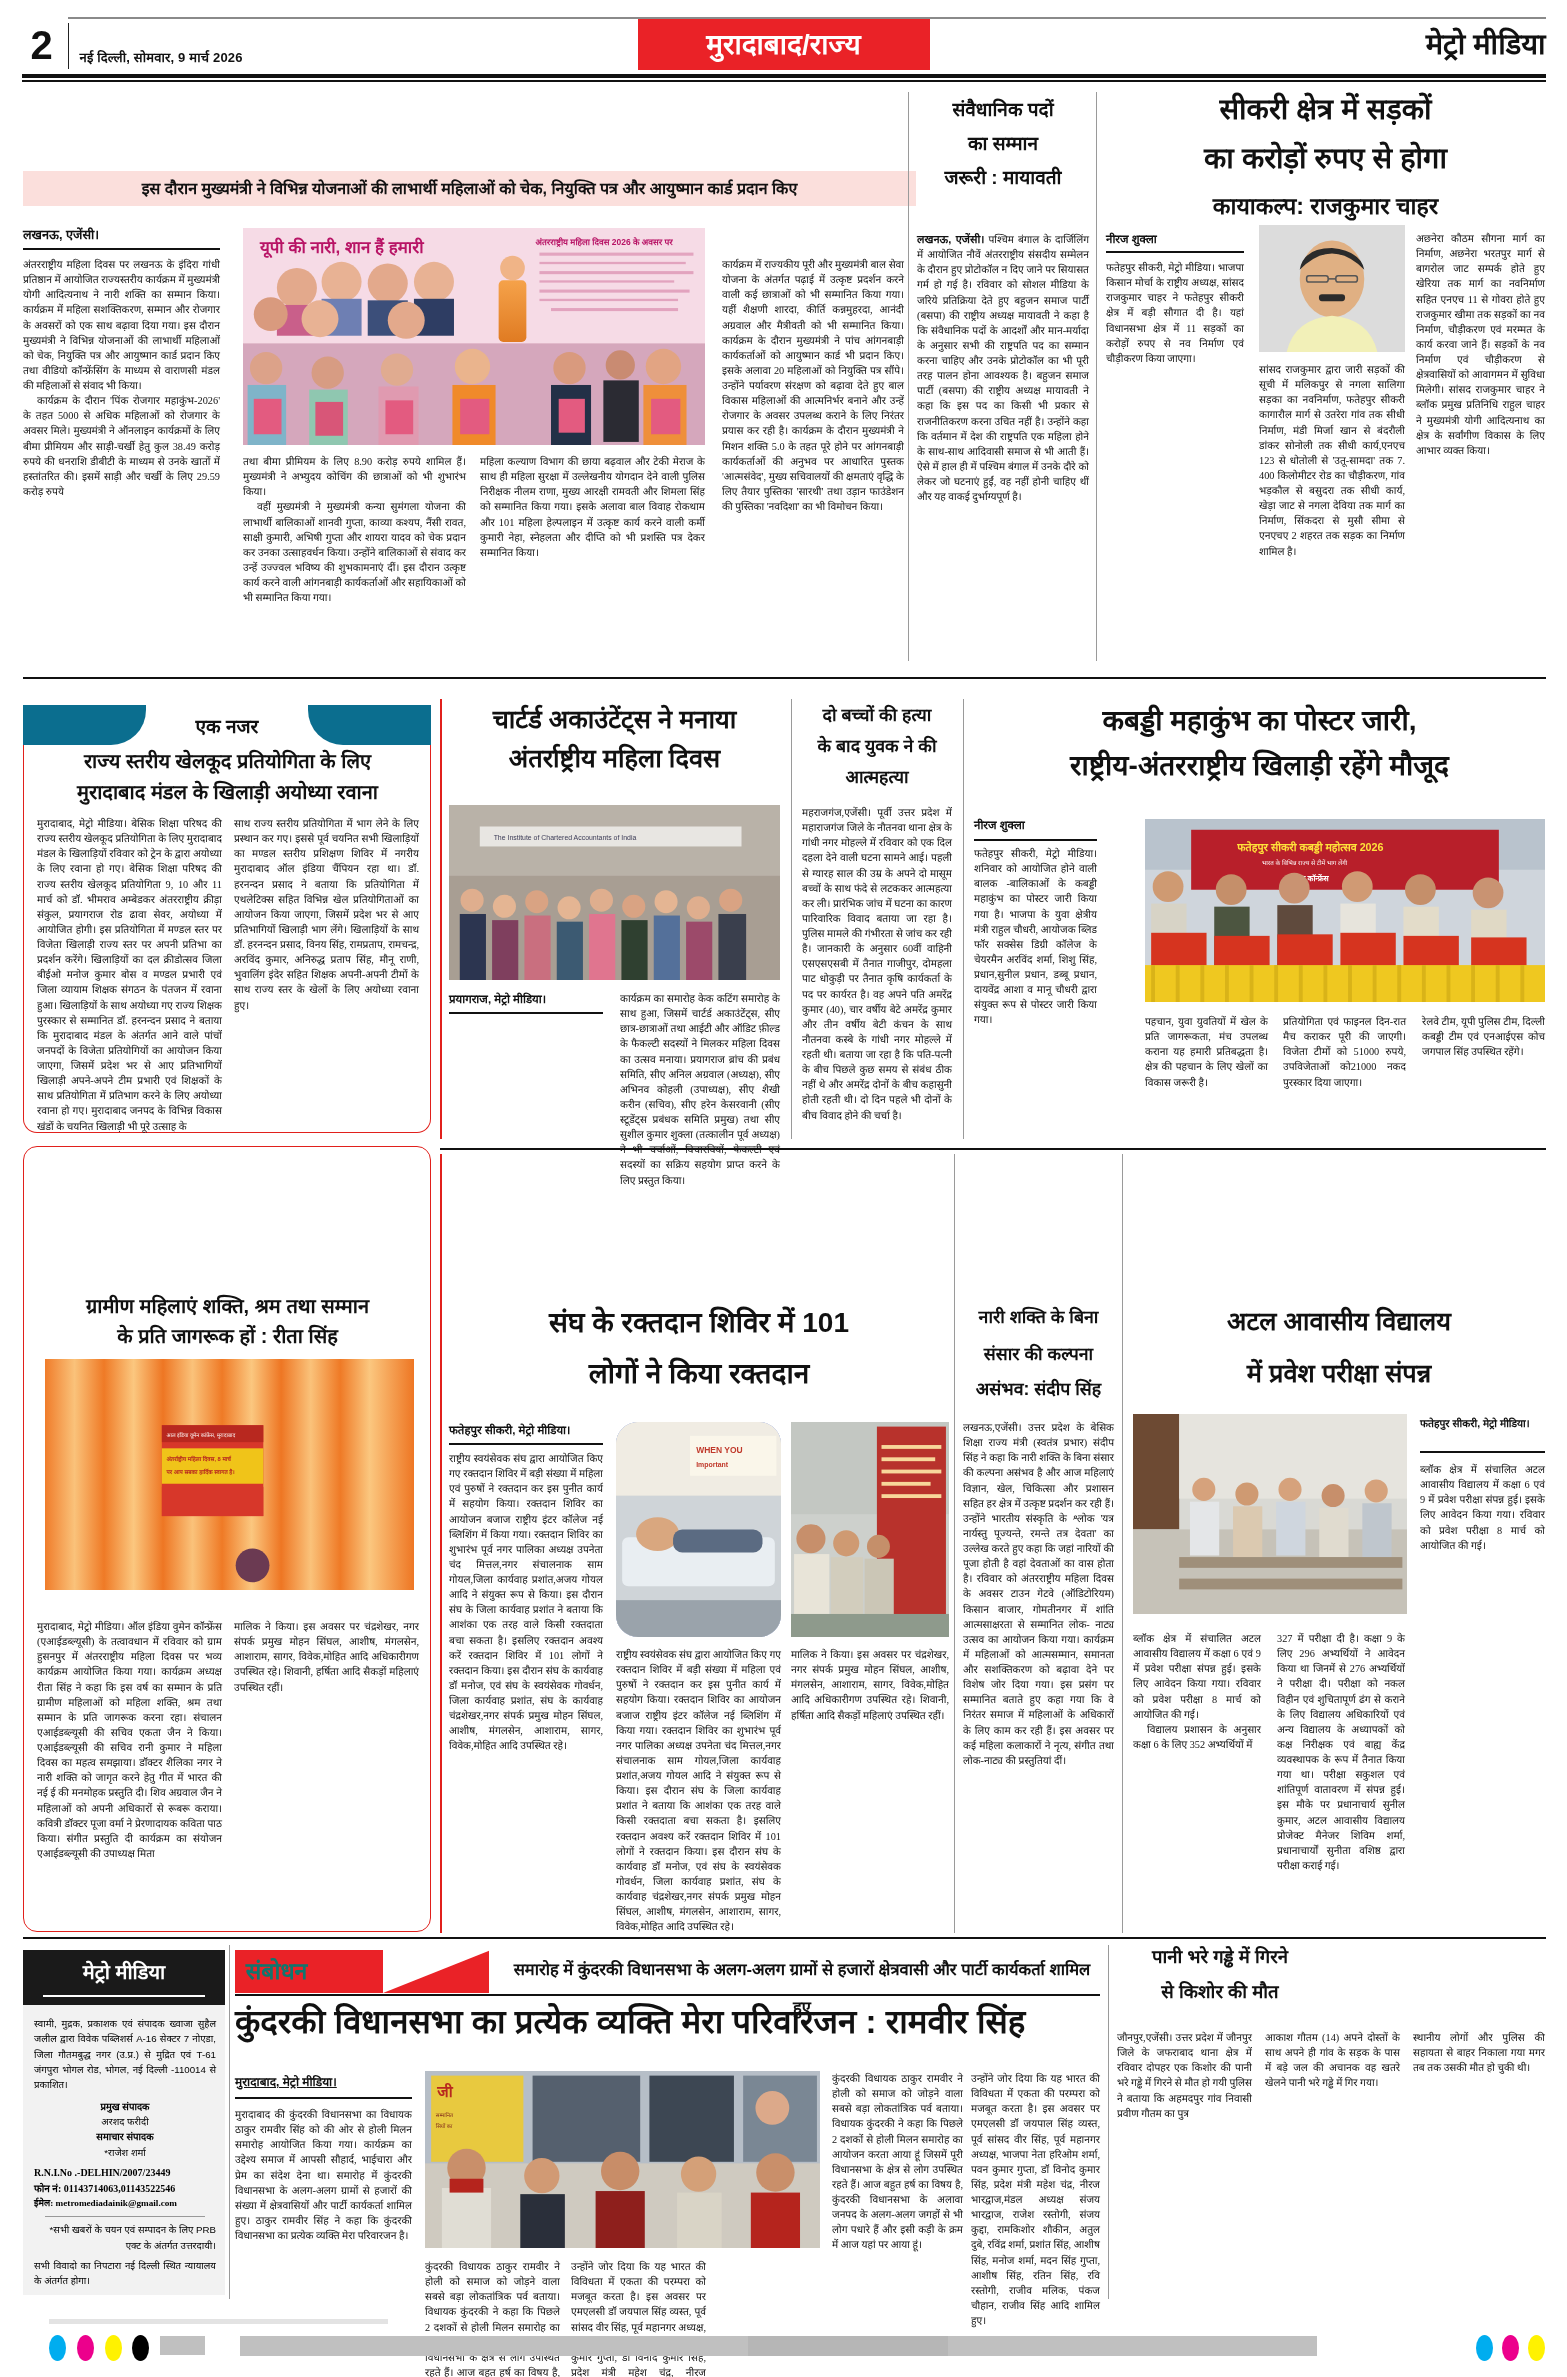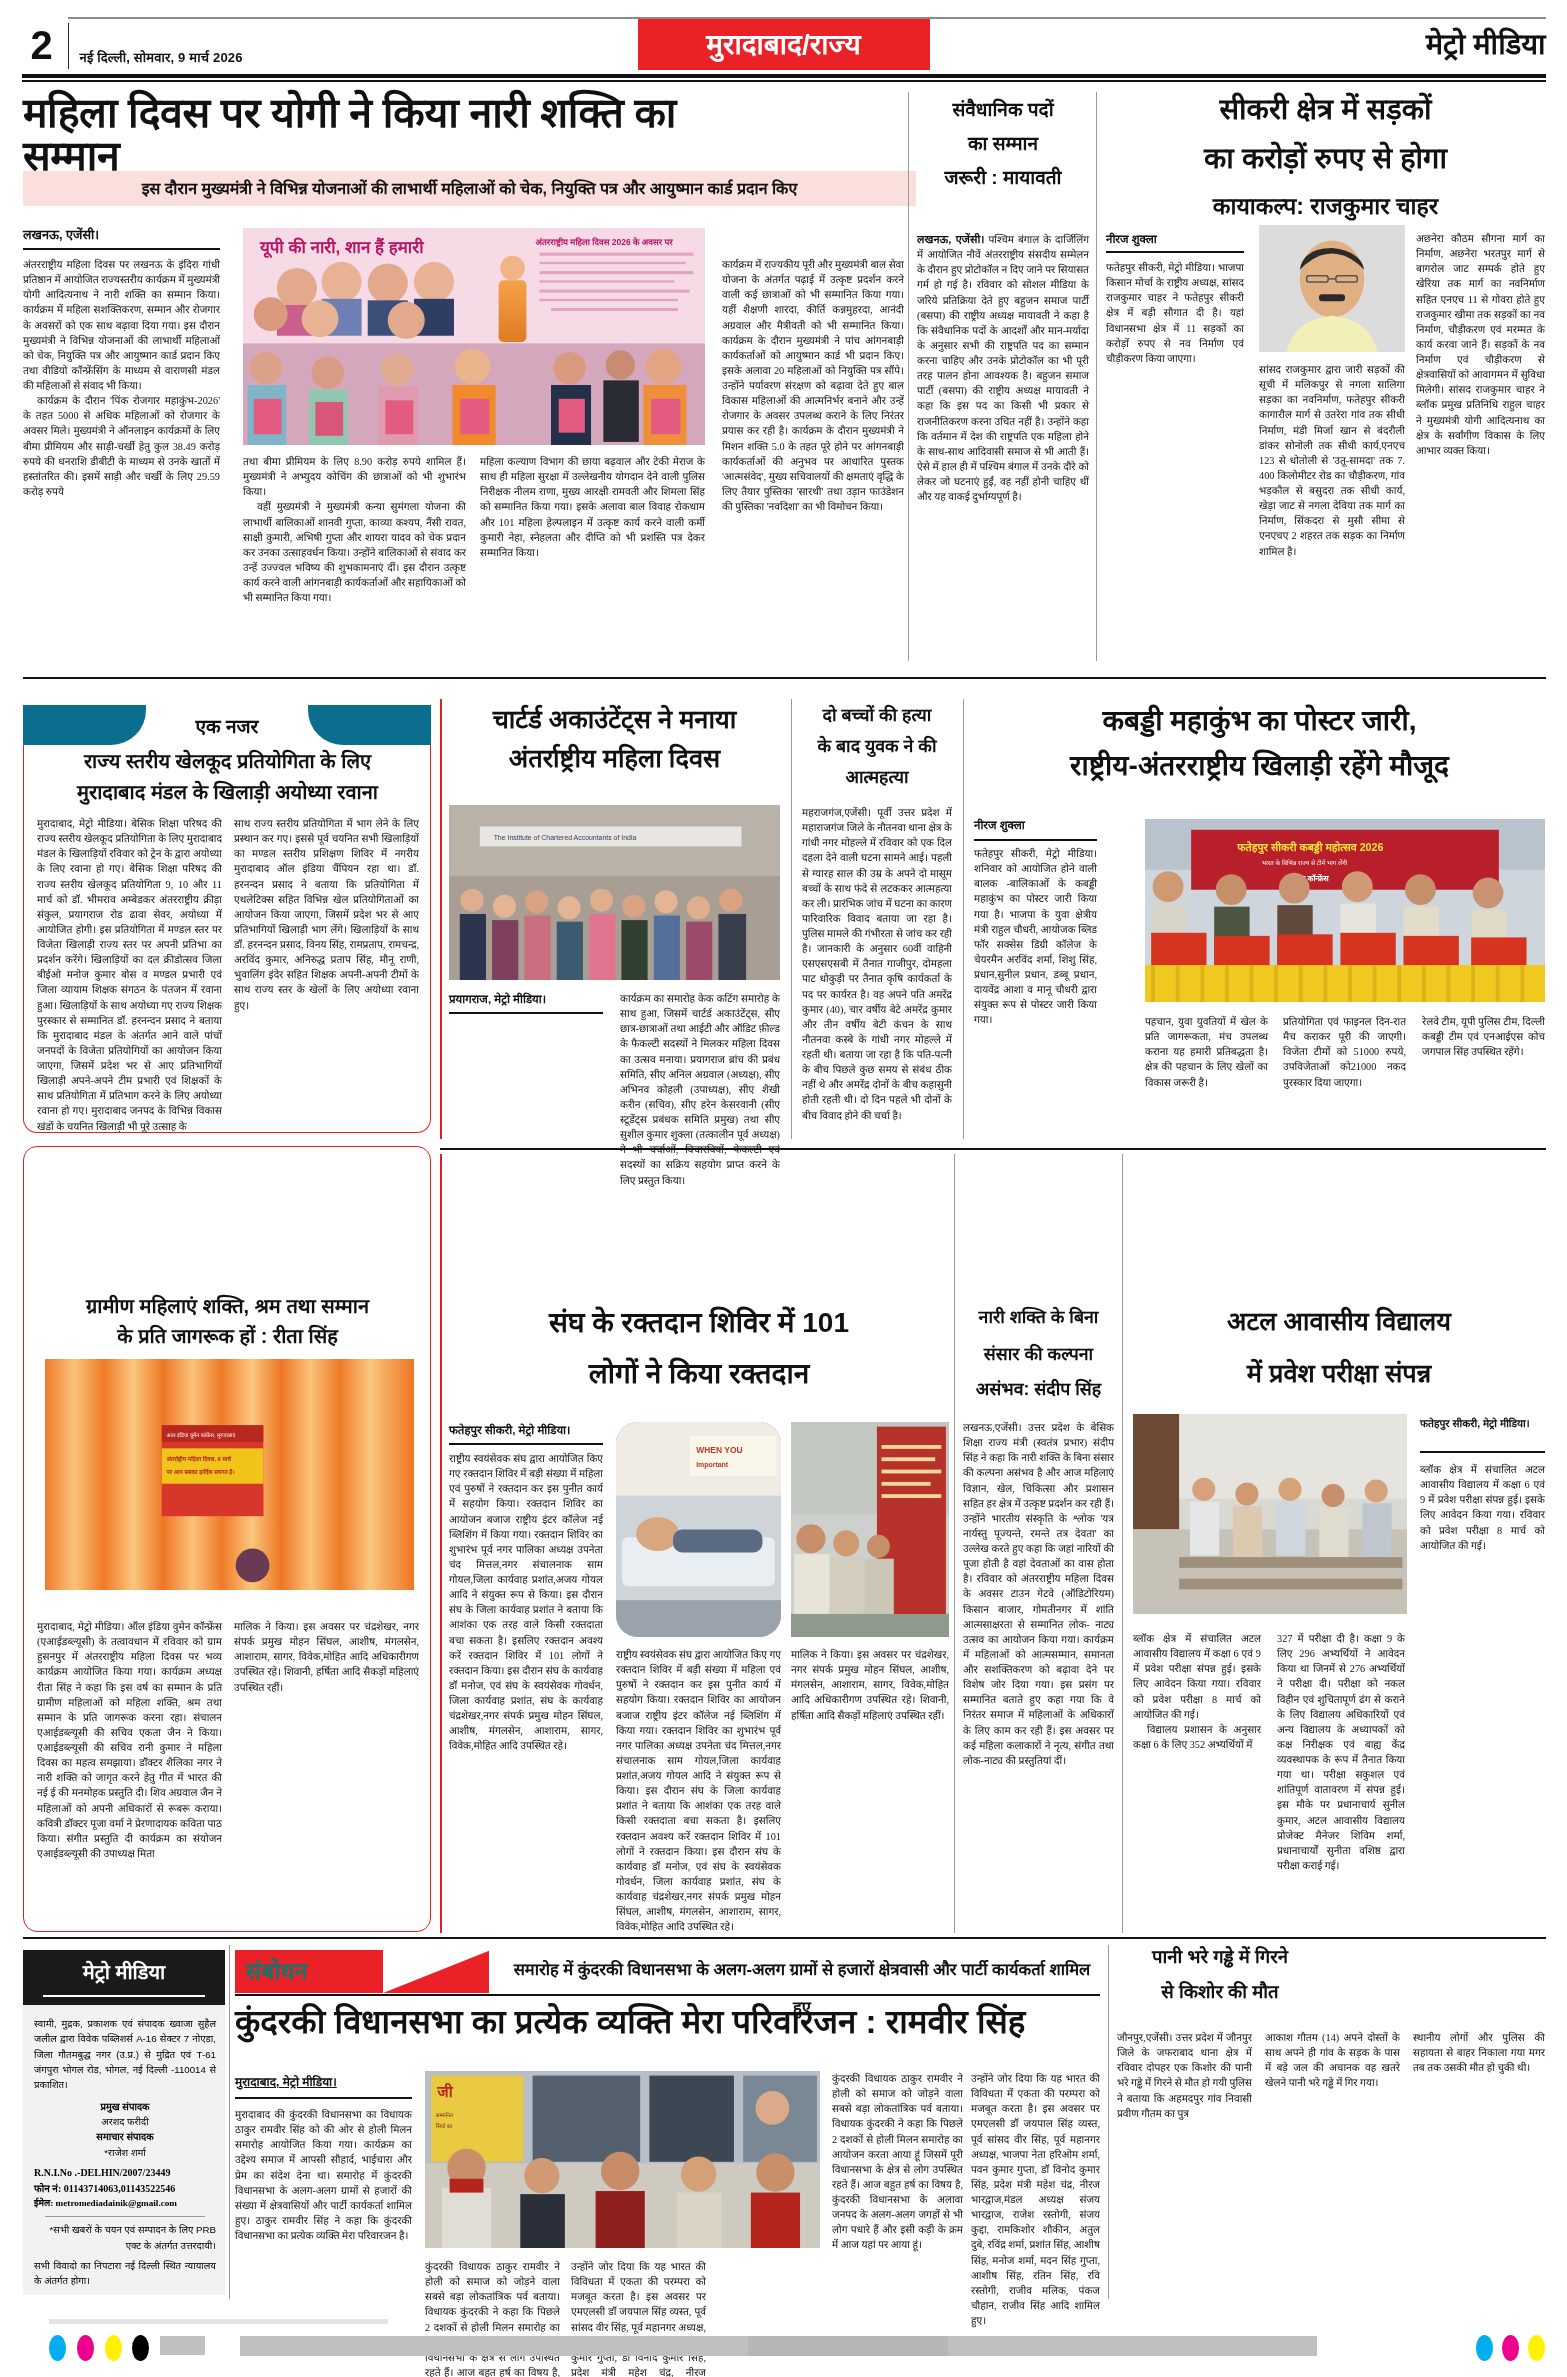--- a/index.html
+++ b/index.html
@@ -201,21 +201,20 @@
     <div class="mh-rule-top"></div>
     <div class="mh-pageno">2</div>
     <div class="mh-divider"></div>
     <div class="mh-date">नई दिल्ली, सोमवार, 9 मार्च 2026</div>
     <div class="mh-section">मुरादाबाद/राज्य</div>
     <div class="mh-brand">मेट्रो मीडिया</div>
     <div class="mh-rule-b1"></div>
     <div class="mh-rule-b2"></div>
   </div>
 
-  <div class="hl lead-head">महिला दिवस पर योगी ने किया नारी शक्ति का सम्मान</div>
   <div class="lead-sub">इस दौरान मुख्यमंत्री ने विभिन्न योजनाओं की लाभार्थी महिलाओं को चेक, नियुक्ति पत्र और आयुष्मान कार्ड प्रदान किए</div>
   <div class="byline lead-byline">लखनऊ, एजेंसी।</div>
   <div class="lead-byline-rule"></div>
 
   <div class="photo lead-photo">
     <svg class="ph-in" viewBox="0 0 600 282" preserveAspectRatio="none">
       <defs>
         <linearGradient id="lpbg" x1="0" y1="0" x2="1" y2="1">
           <stop offset="0" stop-color="#f4dde6"></stop>
             <stop offset="0.5" stop-color="#efc9d8"></stop>

